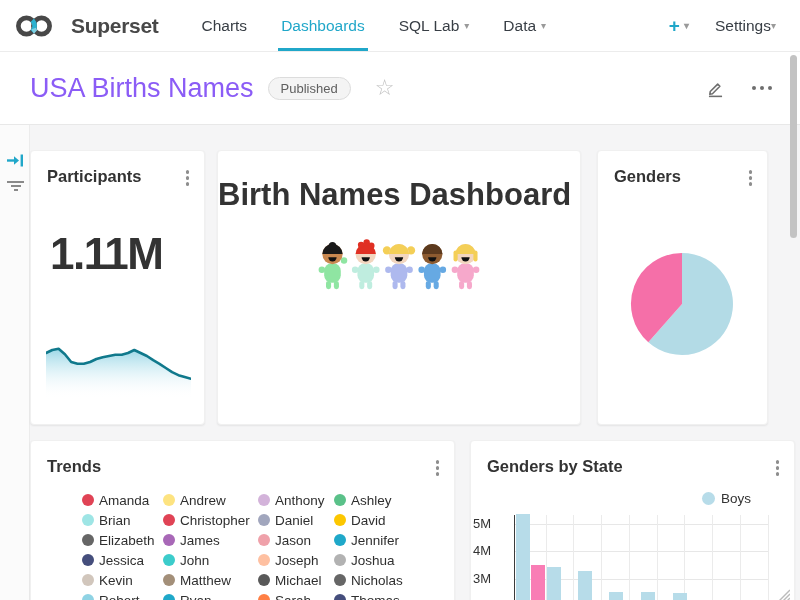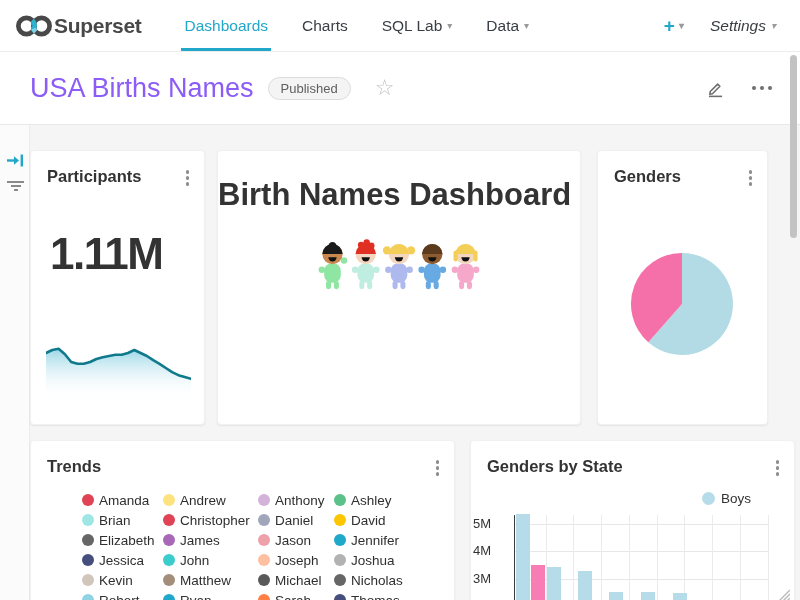--- a/index.html
+++ b/index.html
@@ -2,34 +2,34 @@
 <html><head>
 <meta charset="utf-8">
 <style>
   * { margin:0; padding:0; box-sizing:border-box; }
   html,body { width:800px; height:600px; overflow:hidden; background:#F5F5F6;
               font-family:"Liberation Sans", sans-serif; color:#333; position:relative; }
 
   
   .navbar { position:absolute; left:0; top:0; width:800px; height:52px; background:#fff;
             border-bottom:1px solid #ECECEC; display:flex; align-items:stretch; z-index:5; }
-  .brand { display:flex; align-items:center; gap:0; padding:0 26px 0 14px; }
+  .brand { display:flex; align-items:center; gap:17px; padding:0 26px 0 14px; }
   .brand-name { font-size:21px; font-weight:bold; color:#484848; letter-spacing:-0.3px; }
   .nav-items { display:flex; align-items:stretch; }
   .nav-item { display:flex; align-items:center; gap:5px; padding:0 17px; font-size:15.5px;
               color:#383E45; cursor:pointer; position:relative; }
   .nav-item.active { color:#20A7C9; }
   .nav-item.active::after { content:""; position:absolute; left:14px; right:14px; bottom:0;
               height:3px; background:#20A7C9; }
   .caret { font-size:10px; color:#9A9A9A; line-height:1; }
   .nav-right { margin-left:auto; display:flex; align-items:center; gap:8px; padding-right:16px; }
   .plus-btn { color:#20A7C9; font-size:19px; font-weight:bold; display:flex; align-items:center;
               gap:4px; padding:0 10px; cursor:pointer; }
-  .settings { display:flex; align-items:center; gap:5px; font-size:15.5px; color:#383E45;
-              padding:0 8px; cursor:pointer;font-style:italic; }
+  .settings { display:flex; align-items:center; font-size:15.5px; color:#383E45;
+              padding:0 8px; cursor:pointer; }
 
   
   .dash-header { position:absolute; left:0; top:52px; width:800px; height:73px; background:#fff;
                  border-bottom:1px solid #E8E8E8; display:flex; align-items:center; z-index:4; }
   .dash-title { font-size:27px; font-weight:500; color:#8b5cf6; margin-left:30px; }
   .badge { margin-left:14px; font-size:13px; color:#5F5F5F; background:#F4F4F4;
            border:1px solid #DCDCDC; border-radius:12px; padding:3px 12px; cursor:pointer; }
   .star { margin-left:24px; font-size:22px; color:#C2C2C2; cursor:pointer; line-height:1; }
   .header-actions { margin-left:auto; display:flex; align-items:center; gap:26px; padding-right:28px; }
   .dots-h { display:flex; gap:4px; cursor:pointer; padding:4px 0; }
@@ -94,25 +94,25 @@
   <div class="brand">
     <svg width="40" height="26" viewBox="0 0 64 40">
       <circle cx="20" cy="20" r="13" fill="none" stroke="#484848" stroke-width="7.5"></circle>
       <circle cx="44" cy="20" r="13" fill="none" stroke="#484848" stroke-width="7.5"></circle>
       <path d="M29.2 10.8 A13 13 0 0 1 29.2 29.2" fill="none" stroke="#2CB1CF" stroke-width="7.5"></path>
       <path d="M34.8 29.2 A13 13 0 0 1 31.4 24" fill="none" stroke="#7FD0E2" stroke-width="7.5"></path>
     </svg>
     <span class="brand-name">Superset</span>
   </div>
   <div class="nav-items">
+    <div class="nav-item">
+      <span>Charts</span>
+    </div>
     <div class="nav-item active">
       <span>Dashboards</span>
-    </div>
-    <div class="nav-item">
-      <span>Charts</span>
     </div>
     <div class="nav-item">
       <span>SQL Lab</span>
       <span class="caret">▾</span>
     </div>
     <div class="nav-item">
       <span>Data</span>
       <span class="caret">▾</span>
     </div>
   </div>

